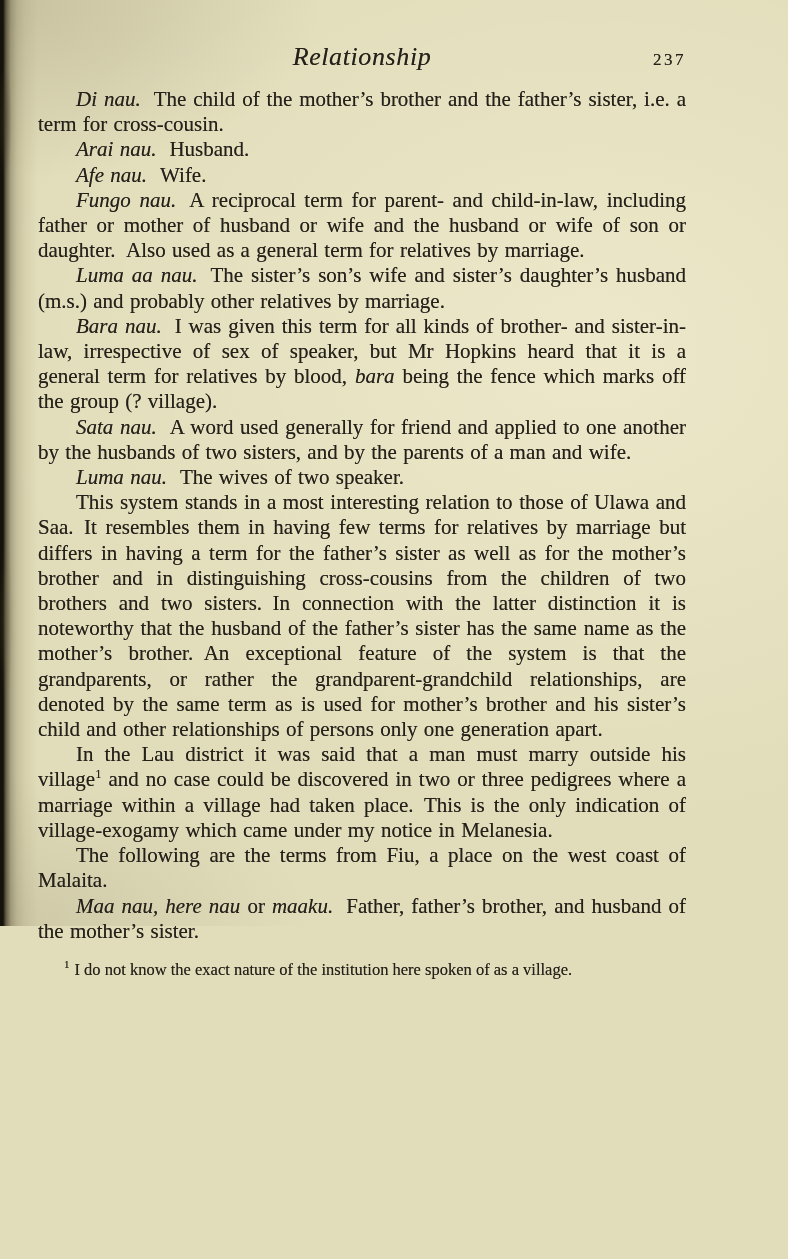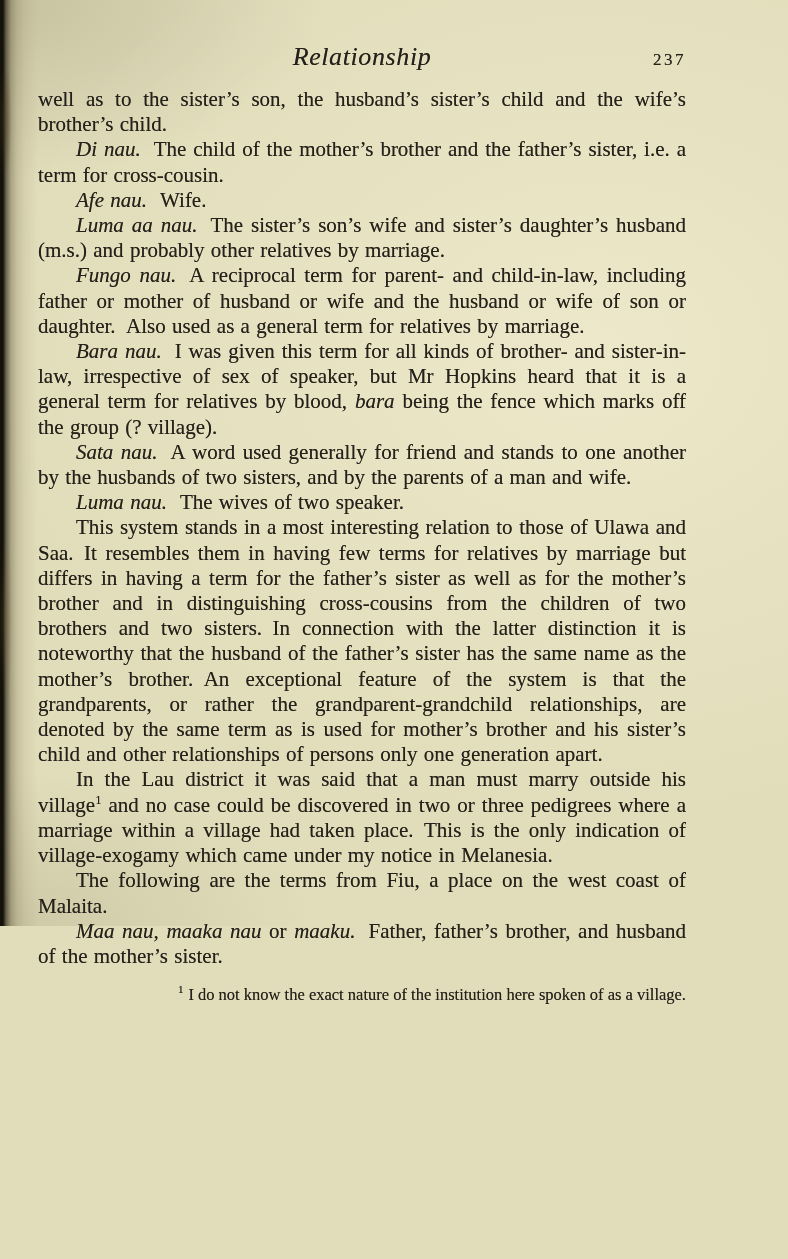--- a/index.html
+++ b/index.html
@@ -55,46 +55,46 @@
   }
   .body-text, .running-header, .footnote{
     text-shadow:0 0 0.6px rgba(36,32,26,0.55);
   }
   .para{margin:0;}
   .para.indent{text-indent:38px;}
   .seg.lead{font-style:italic;margin-right:0.62em;}
   .seg.i{font-style:italic;}
   sup.seg.sup{font-size:0.6em;line-height:0;}
   .footnote{
-    margin-top:10px;margin-left:26px;font-size:16.5px;line-height:20px;text-align:right;
+    margin-top:10px;margin-left:26px;font-size:16.5px;line-height:20px;
   }
   .fn-marker{font-size:11px;margin-right:5px;}
 </style>
 </head>
 <body>
 
 <div class="page">
   <div class="binding-edge"></div>
   <div class="content">
     <div class="running-header">
       <span class="header-spacer"></span>
       <span class="header-title">Relationship</span>
       <span class="header-folio">237</span>
     </div>
     <div class="body-text">
-        <p class="para"><span class="seg">well as to the sister’s son, the husband’s sister’s child and the wife’s brother’s child.</span></p>
         <p class="para indent"><span class="seg lead">Di nau.</span><span class="seg">The child of the mother’s brother and the father’s sister, i.e. a term for cross-cousin.</span></p>
+        <p class="para indent"><span class="seg lead">Arai nau.</span><span class="seg">Husband.</span></p>
         <p class="para indent"><span class="seg lead">Afe nau.</span><span class="seg">Wife.</span></p>
+        <p class="para indent"><span class="seg lead">Fungo nau.</span><span class="seg">A reciprocal term for parent- and child-in-law, including father or mother of husband or wife and the husband or wife of son or daughter. Also used as a general term for relatives by marriage.</span></p>
         <p class="para indent"><span class="seg lead">Luma aa nau.</span><span class="seg">The sister’s son’s wife and sister’s daughter’s husband (m.s.) and probably other relatives by marriage.</span></p>
-        <p class="para indent"><span class="seg lead">Fungo nau.</span><span class="seg">A reciprocal term for parent- and child-in-law, including father or mother of husband or wife and the husband or wife of son or daughter. Also used as a general term for relatives by marriage.</span></p>
         <p class="para indent"><span class="seg lead">Bara nau.</span><span class="seg">I was given this term for all kinds of brother- and sister-in-law, irrespective of sex of speaker, but Mr Hopkins heard that it is a general term for relatives by blood, </span><span class="seg i">bara</span><span class="seg"> being the fence which marks off the group (? village).</span></p>
-        <p class="para indent"><span class="seg lead">Sata nau.</span><span class="seg">A word used generally for friend and stands to one another by the husbands of two sisters, and by the parents of a man and wife.</span></p>
+        <p class="para indent"><span class="seg lead">Sata nau.</span><span class="seg">A word used generally for friend and applied to one another by the husbands of two sisters, and by the parents of a man and wife.</span></p>
         <p class="para indent"><span class="seg lead">Luma nau.</span><span class="seg">The wives of two speaker.</span></p>
         <p class="para indent"><span class="seg">This system stands in a most interesting relation to those of Ulawa and Saa. It resembles them in having few terms for relatives by marriage but differs in having a term for the father’s sister as well as for the mother’s brother and in distinguishing cross-cousins from the children of two brothers and two sisters. In connection with the latter distinction it is noteworthy that the husband of the father’s sister has the same name as the mother’s brother. An exceptional feature of the system is that the grandparents, or rather the grandparent-grandchild relationships, are denoted by the same term as is used for mother’s brother and his sister’s child and other relationships of persons only one generation apart.</span></p>
         <p class="para indent"><span class="seg">In the Lau district it was said that a man must marry outside his village</span><sup class="seg sup">1</sup><span class="seg"> and no case could be discovered in two or three pedigrees where a marriage within a village had taken place. This is the only indication of village-exogamy which came under my notice in Melanesia.</span></p>
         <p class="para indent"><span class="seg">The following are the terms from Fiu, a place on the west coast of Malaita.</span></p>
-        <p class="para indent"><span class="seg i">Maa nau, maaka nau</span><span class="seg"> or </span><span class="seg lead">maaku.</span><span class="seg">Father, father’s brother, and husband of the mother’s sister.</span></p>
+        <p class="para indent"><span class="seg i">Maa nau, here nau</span><span class="seg"> or </span><span class="seg lead">maaku.</span><span class="seg">Father, father’s brother, and husband of the mother’s sister.</span></p>
       </div>
     <div class="footnote">
       <sup class="fn-marker">1</sup><span class="fn-text">I do not know the exact nature of the institution here spoken of as a village.</span>
     </div>
   </div>
 </div>
 
 </body></html>

